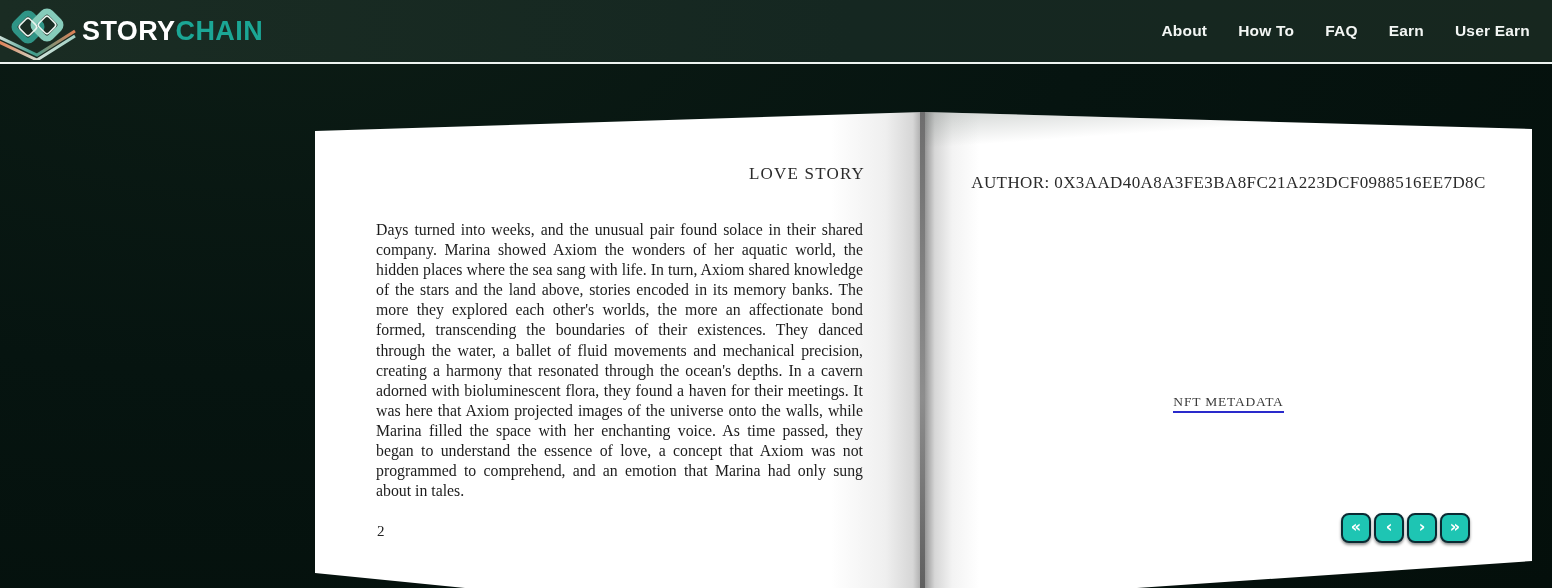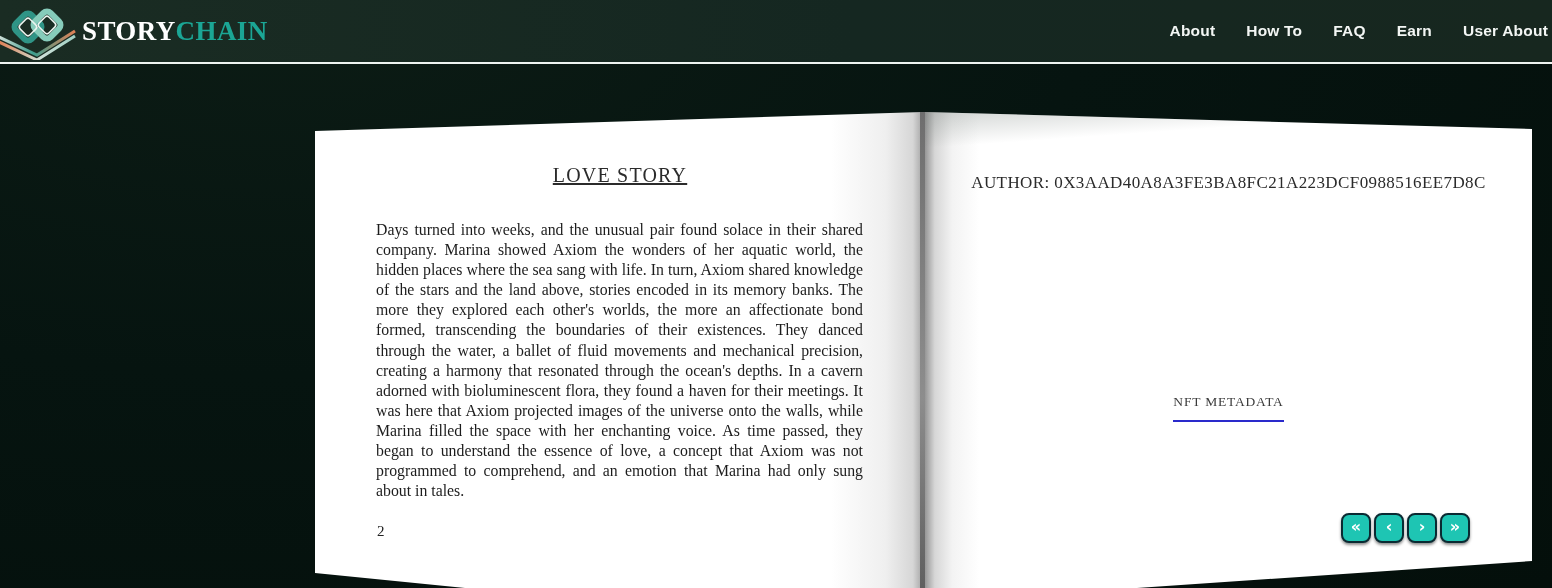--- a/index.html
+++ b/index.html
@@ -20,25 +20,25 @@
     position:absolute; top:0; left:0; width:1552px; height:64px;
     background:linear-gradient(90deg,#1a2c23 0%, #152721 55%, #17271f 100%);
     border-bottom:2px solid #eef4f1;
     display:flex; align-items:center; justify-content:space-between;
     z-index:10;
   }
   .logo { display:flex; align-items:center; gap:6px; margin-left:-2px; cursor:pointer; }
   .logo-icon { display:block; }
   .logo-text {
     font-size:27px; font-weight:800; letter-spacing:.4px; line-height:1;
-    font-family:Liberation Serif, serif;
+    font-family:Liberation Sans, sans-serif;
   }
   .logo-text .t1 { color:#ffffff; }
   .logo-text .t2 { color:#1ba695; }
-  .nav { display:flex; align-items:flex-start; gap:31px; padding-right:4px; }
+  .nav { display:flex; align-items:flex-start; gap:31px; padding-right:22px; }
   .nav-item {
     color:#f3f6f4; font-size:15.5px; font-weight:bold; letter-spacing:.2px;
     cursor:pointer; white-space:nowrap; background:none; border:none;
     font-family:"Liberation Sans", sans-serif;
   }
 
   
   .page {
     position:absolute; top:112px; width:607px; height:476px;
   }
@@ -57,38 +57,38 @@
   .spine {
     position:absolute; left:920px; top:112px; width:5px; height:476px;
     background:linear-gradient(to bottom,#6e6e6e,#8d8d8d 60%,#5f5f5f);
     z-index:3;
   }
 
   
   .book-text { font-family:"Liberation Serif", serif; color:#1e1e1e; z-index:5; }
   .story-title {
     position:absolute; left:375px; top:164px; width:490px;
-    text-align:center; font-size:20px; letter-spacing:1.2px; color:#2b2b2b;text-decoration:underline;
+    text-align:right; font-size:17px; letter-spacing:1.2px; color:#2b2b2b;
   }
   .story-body {
     position:absolute; left:376px; top:220px; width:487px;
     font-size:15.8px; line-height:20.1px; text-align:justify; color:#1c1c1c;
   }
   .page-number {
     position:absolute; left:377px; top:523px; font-size:15px; color:#222;
   }
   .author-line {
     position:absolute; left:930px; top:173px; width:597px;
     text-align:center; font-size:17px; letter-spacing:.4px; color:#2b2b2b;
   }
   .nft-link-wrap { position:absolute; left:925px; top:392px; width:607px; text-align:center; z-index:6; }
   .nft-link {
     display:inline-block; font-family:"Liberation Serif", serif;
     font-size:13.5px; letter-spacing:.8px; color:#3b3b3b;
-    border-bottom:2px solid #2a2acb; padding-bottom:10px;
+    border-bottom:2px solid #2a2acb; padding-bottom:1px;
     cursor:pointer; text-decoration:none;
   }
 
   
   .pagination { position:absolute; left:1341px; top:513px; display:flex; gap:3px; z-index:7; }
   .page-btn {
     width:30px; height:30px; border-radius:8px;
     background:#1ec5b3; border:2px solid #0a2a32; color:#ffffff;
     font-weight:bold; font-size:16px; line-height:1;
     display:flex; align-items:center; justify-content:center;
@@ -133,21 +133,21 @@
         </g>
       </svg>
       <div class="logo-text"><span class="t1">STORY</span><span class="t2">CHAIN</span></div>
     </div>
 
     <nav class="nav">
       <button class="nav-item">About</button>
       <button class="nav-item">How To</button>
       <button class="nav-item">FAQ</button>
       <button class="nav-item">Earn</button>
-      <button class="nav-item">User About</button>
+      <button class="nav-item">User Earn</button>
     </nav>
   </div>
 
   <div class="page page-left"></div>
   <div class="page page-right"></div>
   <div class="spine"></div>
 
   <div class="book-text story-title">LOVE STORY</div>
   <div class="book-text story-body">Days turned into weeks, and the unusual pair found solace in their shared company. Marina showed Axiom the wonders of her aquatic world, the hidden places where the sea sang with life. In turn, Axiom shared knowledge of the stars and the land above, stories encoded in its memory banks. The more they explored each other's worlds, the more an affectionate bond formed, transcending the boundaries of their existences. They danced through the water, a ballet of fluid movements and mechanical precision, creating a harmony that resonated through the ocean's depths. In a cavern adorned with bioluminescent flora, they found a haven for their meetings. It was here that Axiom projected images of the universe onto the walls, while Marina filled the space with her enchanting voice. As time passed, they began to understand the essence of love, a concept that Axiom was not programmed to comprehend, and an emotion that Marina had only sung about in tales.</div>
   <div class="book-text page-number">2</div>

